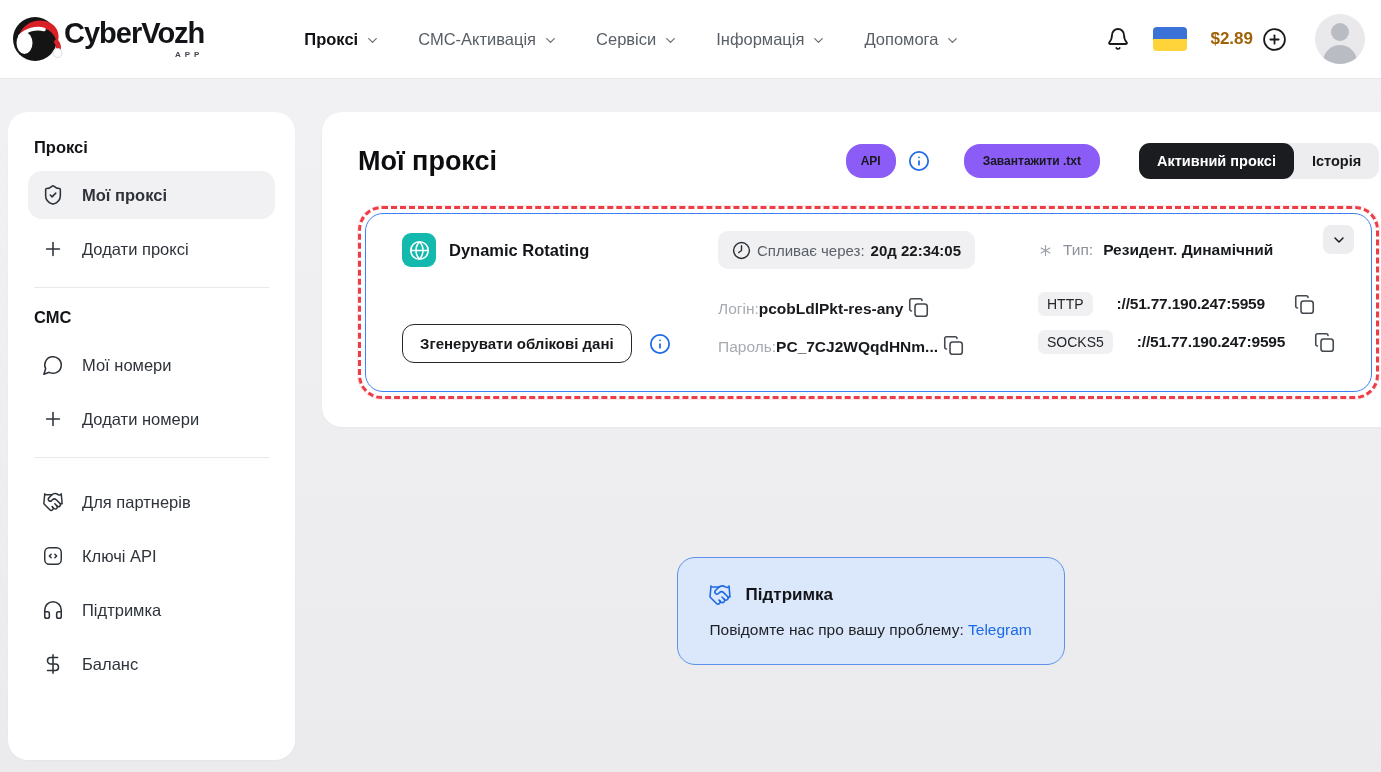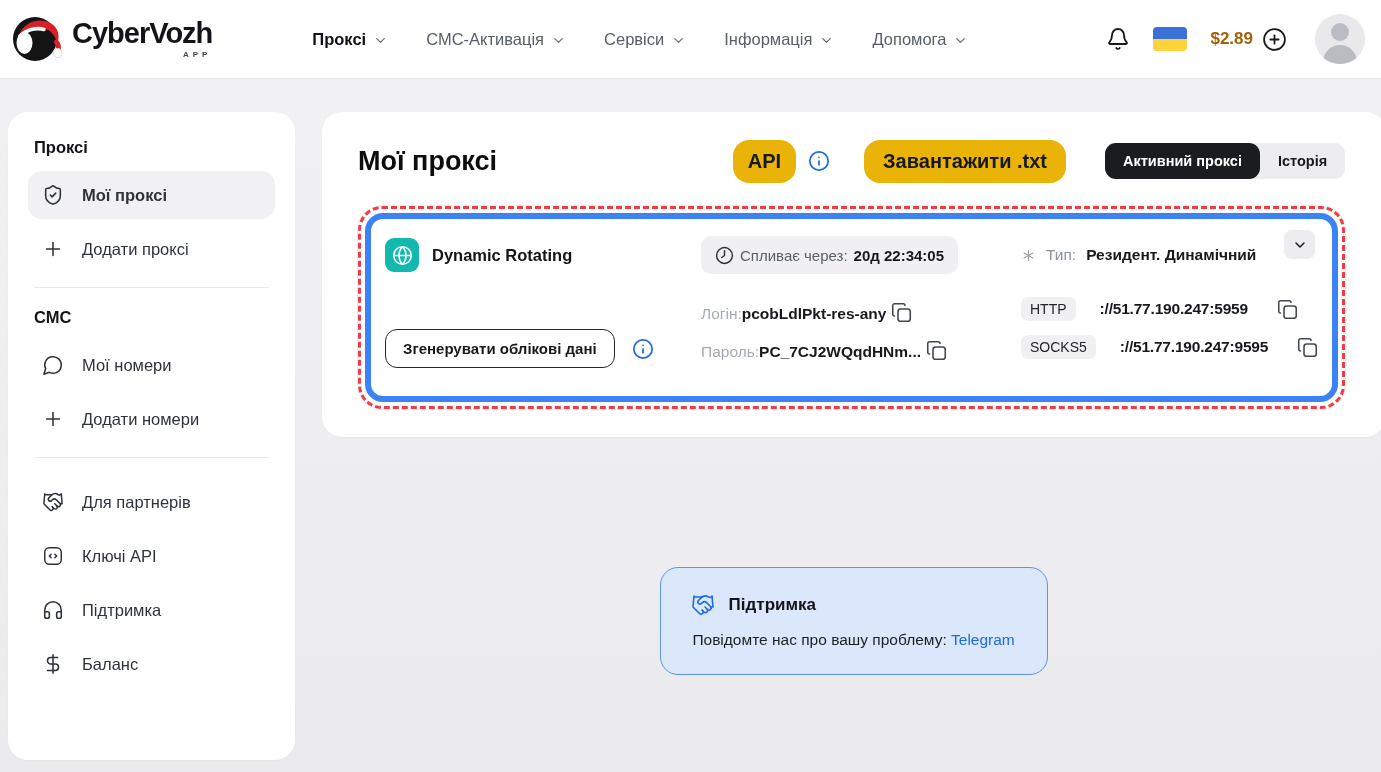--- a/index.html
+++ b/index.html
@@ -2,21 +2,21 @@
 <html><head>
 <meta charset="utf-8">
 <style>
   * { margin:0; padding:0; box-sizing:border-box; }
   html,body { width:1381px; height:772px; }
   body { font-family:"Liberation Sans","DejaVu Sans",sans-serif; }
   .page { width:1381px; height:772px; background:linear-gradient(180deg,#f2f2f4 0%,#ebebed 100%); overflow:hidden; }
 
   
   header { height:79px; background:#fff; border-bottom:1px solid #e9e9eb; display:flex; align-items:center; padding:0 16px 0 12px; }
-  .logo { display:flex; align-items:center; gap:8px; }
+  .logo { display:flex; align-items:center; gap:0; }
   .logo-icon { width:52px; height:50px; }
   .logo-text { display:flex; flex-direction:column; line-height:1; }
   .logo-name { font-size:29px; font-weight:800; letter-spacing:-1px; color:#131417; }
   .logo-sub { font-size:8px; letter-spacing:4px; color:#43474d; font-weight:700; align-self:flex-end; margin-top:3px; margin-right:1px; }
   nav.main-nav { display:flex; gap:38px; margin-left:100px; }
   .nav-item { display:flex; align-items:center; gap:7px; font-size:16.5px; color:#585e66; font-weight:500; background:none; border:none; cursor:pointer; font-family:inherit; }
   .nav-item.active { color:#101114; font-weight:700; }
   .nav-item svg { width:15px; height:15px; color:#6a7078; margin-top:2px; }
   .header-right { margin-left:auto; display:flex; align-items:center; gap:23px; }
   .icon-btn { background:none; border:none; cursor:pointer; padding:0; display:flex; align-items:center; color:#17191c; }
@@ -40,32 +40,32 @@
   .side-item svg { width:22px; height:22px; color:#2e333a; flex:none; }
   .side-item.active { background:#f1f1f3; font-weight:700; }
   .side-divider { border:none; border-top:1px solid #e9e9eb; margin:14px 6px 20px; }
 
   
   .main-col { flex:1; margin-left:27px; }
   .main-card { background:#fff; border-radius:20px; padding:26px 40px 28px 36px; box-shadow:0 1px 2px rgba(0,0,0,.03); }
   .title-row { display:flex; align-items:center; height:46px; }
   h1.page-title { font-size:27px; font-weight:800; color:#0c0d0f; }
   .title-actions { margin-left:auto; display:flex; align-items:center; }
-  .pill-btn { background:#eab308; border:none; border-radius:16px; padding:10px 15px; font-size:20px; font-weight:700; color:#17191c; cursor:pointer; font-family:inherit; }
+  .pill-btn { background:#8b5cf6; border:none; border-radius:16px; padding:10px 15px; font-size:12px; font-weight:700; color:#17191c; cursor:pointer; font-family:inherit; }
   .api-btn { margin-right:12px; }
   .info-btn { background:none; border:none; padding:0; cursor:pointer; color:#1d6ae5; display:flex; }
   .info-btn svg { width:22px; height:22px; }
   .download-btn { margin-left:34px; padding:10px 19px; }
   .segmented { margin-left:39px; display:flex; background:#ededef; border-radius:11px; }
   .segment { padding:10px 18px; font-size:14.5px; font-weight:700; color:#17191c; border:none; background:transparent; border-radius:11px; cursor:pointer; font-family:inherit; white-space:nowrap; }
   .segment.active { background:#1b1c1f; color:#fff; }
 
   
   .highlight { margin-top:22px; border:3px dashed #ee3d46; border-radius:24px; padding:4px; box-shadow:0 0 0 1px rgba(238,61,70,.12); }
-  .proxy-card { background:#fff; border:6px solid #3b82f6; border-radius:18px; padding:17px 14px 28px; position:relative; display:grid; grid-template-columns:316px 320px 1fr; }
+  .proxy-card { background:#fff; border:1px solid #3b82f6; border-radius:18px; padding:17px 36px 28px; position:relative; display:grid; grid-template-columns:316px 320px 1fr; }
   .collapse-btn { position:absolute; top:11px; right:17px; width:31px; height:29px; border-radius:8px; background:#ededef; border:none; display:flex; align-items:center; justify-content:center; cursor:pointer; color:#17191c; }
   .collapse-btn svg { width:16px; height:16px; }
   .name-row { display:flex; align-items:center; gap:13px; height:38px; }
   .globe-chip { width:34px; height:34px; border-radius:9px; background:#12b9ac; color:#fff; display:flex; align-items:center; justify-content:center; flex:none; }
   .globe-chip svg { width:21px; height:21px; }
   .proxy-name { font-size:16.5px; font-weight:700; color:#131417; }
   .gen-row { margin-top:55px; display:flex; align-items:center; gap:17px; }
   .gen-btn { background:#fff; border:1.6px solid #24272c; border-radius:12px; padding:10px 17px; font-size:15px; font-weight:700; color:#17191c; cursor:pointer; font-family:inherit; }
   .expires-pill { display:inline-flex; align-items:center; gap:6px; background:#f0f0f2; border-radius:10px; padding:0 14px; height:38px; font-size:15px; white-space:nowrap; }
   .expires-pill svg { width:19px; height:19px; color:#2b3036; flex:none; }

